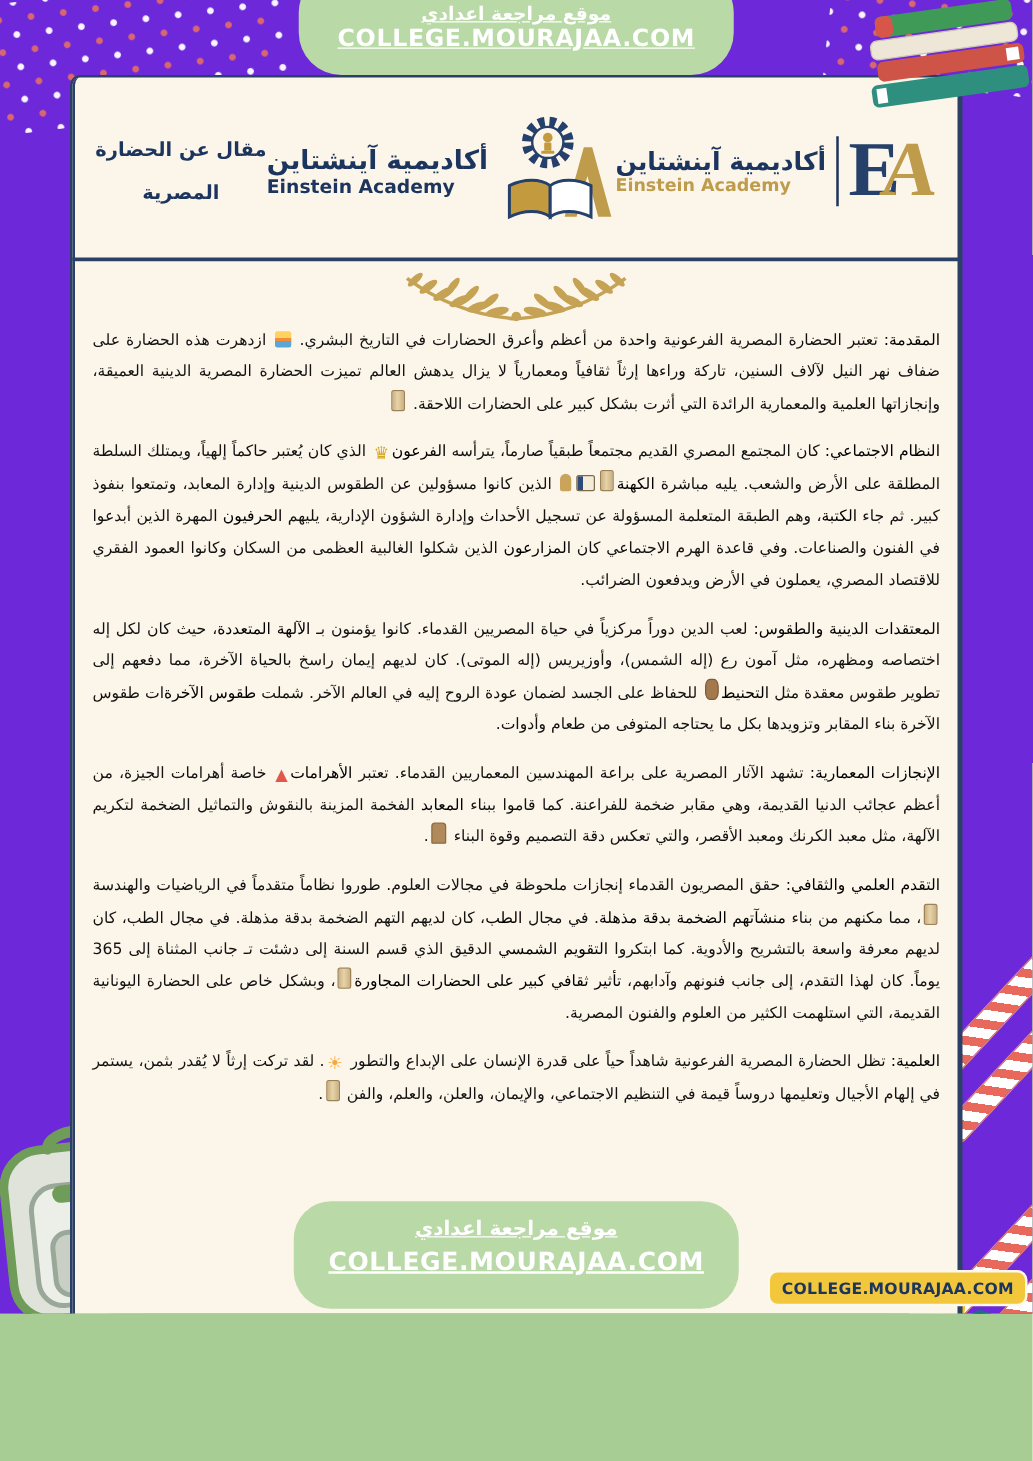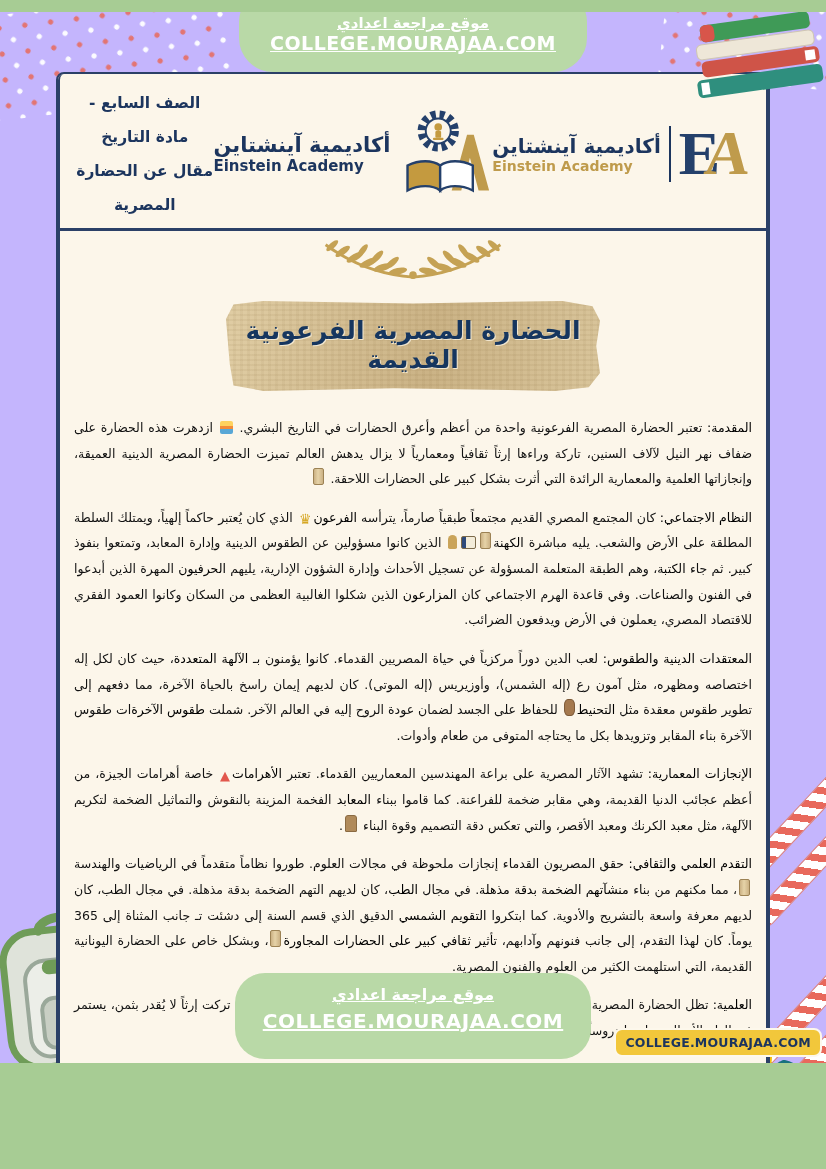--- a/index.html
+++ b/index.html
@@ -1,17 +1,17 @@
 <!DOCTYPE html>
 <html lang="ar"><head>
 <meta charset="utf-8">
 <style>
   html,body{margin:0;padding:0;background:#a7cc94;}
-  .stage{position:relative;width:826px;height:1051px;margin:12px auto;overflow:hidden;
-         background:#c4b5fd;font-family:"DejaVu Sans",sans-serif;}
+  .stage{position:relative;width:826px;height:1051px;margin:0 auto;overflow:hidden;
+         background:#6d28d9;font-family:"DejaVu Sans",sans-serif;}
   
   .dots{position:absolute;z-index:0;
     background-image:
       radial-gradient(circle, rgba(230,110,100,.9) 2.3px, transparent 3px),
       radial-gradient(circle, rgba(255,255,255,.95) 2.3px, transparent 3px);
     background-size:26px 26px,26px 26px;background-position:0 0,13px 13px;}
   .dots-tl{top:-10px;left:-10px;width:240px;height:105px;transform:rotate(-7deg);}
   .dots-tr{top:-8px;right:-6px;width:170px;height:78px;transform:rotate(6deg);}
   
   .ribbon{position:absolute;z-index:1;width:150px;height:19px;border-radius:12px;
@@ -166,21 +166,20 @@
           <circle cx="44" cy="26" r="13" fill="#fcf6ea" stroke="#24406b" stroke-width="2"></circle>
           <circle cx="44" cy="22" r="4" fill="#c49a3f"></circle>
           <rect x="41" y="26" width="6" height="7" rx="1" fill="#c49a3f"></rect>
           <rect x="38.5" y="33" width="11" height="2.5" rx="1" fill="#c49a3f"></rect>
           <path d="M12,62 C24,56 38,56 46,62 L46,88 C38,82 24,82 12,88 Z" fill="#c49a3f" stroke="#24406b" stroke-width="2.5"></path>
           <path d="M80,62 C68,56 54,56 46,62 L46,88 C54,82 68,82 80,88 Z" fill="#ffffff" stroke="#24406b" stroke-width="2.5"></path>
         </svg>
       </div>
 
       <div class="class-info">
-        <div>الصف السابع - مادة التاريخ</div>
         <div>مقال عن الحضارة المصرية</div>
       </div>
     </div>
 
     <div class="hdr-rule"></div>
 
     <svg class="laurel" width="190" height="44" viewBox="0 0 200 46">
       <g fill="#c5a254">
         <path d="M100,42 C70,40 38,30 8,8" fill="none" stroke="#c5a254" stroke-width="3"></path>
         <path d="M100,42 C130,40 162,30 192,8" fill="none" stroke="#c5a254" stroke-width="3"></path>
@@ -199,23 +198,20 @@
         <ellipse cx="161" cy="21" rx="10" ry="3.6" transform="rotate(30 161 21)"></ellipse>
         <ellipse cx="174" cy="15" rx="9" ry="3.3" transform="rotate(36 174 15)"></ellipse>
         <ellipse cx="185" cy="9" rx="8" ry="3" transform="rotate(42 185 9)"></ellipse>
         <ellipse cx="122" cy="27" rx="9" ry="3.2" transform="rotate(40 122 27)"></ellipse>
         <ellipse cx="138" cy="21" rx="9" ry="3.2" transform="rotate(46 138 21)"></ellipse>
         <ellipse cx="153" cy="14" rx="8" ry="3" transform="rotate(52 153 14)"></ellipse>
         <circle cx="100" cy="40" r="4"></circle>
       </g>
     </svg>
 
-    <div class="title-banner">
-      <div class="title-text">الحضارة المصرية الفرعونية القديمة</div>
-    </div>
 
     <div class="doc-body">
         <p class="para"><span class="b">المقدمة:</span><span> تعتبر الحضارة المصرية الفرعونية واحدة من أعظم وأعرق الحضارات في التاريخ البشري. </span><span class="emoji sunrise-icon"></span><span> ازدهرت هذه الحضارة على ضفاف نهر النيل لآلاف السنين، تاركة وراءها إرثاً ثقافياً ومعمارياً لا يزال يدهش العالم تميزت الحضارة المصرية الدينية العميقة، وإنجازاتها العلمية والمعمارية الرائدة التي أثرت بشكل كبير على الحضارات اللاحقة. </span><span class="emoji column-icon"></span></p>
         <p class="para"><span class="b">النظام الاجتماعي:</span><span> كان المجتمع المصري القديم مجتمعاً طبقياً صارماً، يترأسه </span><span class="b">الفرعون</span><span class="emoji crown-icon">♛</span><span> الذي كان يُعتبر حاكماً إلهياً، ويمتلك السلطة المطلقة على الأرض والشعب. يليه مباشرة </span><span class="b">الكهنة</span><span class="emoji scroll-icon"></span><span class="emoji book-icon"></span><span class="emoji priest-icon"></span><span> الذين كانوا مسؤولين عن الطقوس الدينية وإدارة المعابد، وتمتعوا بنفوذ كبير. ثم جاء </span><span class="b">الكتبة</span><span>، وهم الطبقة المتعلمة المسؤولة عن تسجيل الأحداث وإدارة الشؤون الإدارية، يليهم </span><span class="b">الحرفيون</span><span> المهرة الذين أبدعوا في الفنون والصناعات. وفي قاعدة الهرم الاجتماعي كان </span><span class="b">المزارعون</span><span> الذين شكلوا الغالبية العظمى من السكان وكانوا العمود الفقري للاقتصاد المصري، يعملون في الأرض ويدفعون الضرائب.</span></p>
         <p class="para"><span class="b">المعتقدات الدينية والطقوس:</span><span> لعب الدين دوراً مركزياً في حياة المصريين القدماء. كانوا يؤمنون بـ </span><span class="b">الآلهة المتعددة</span><span>، حيث كان لكل إله اختصاصه ومظهره، مثل آمون رع (إله الشمس)، وأوزيريس (إله الموتى). كان لديهم إيمان راسخ بالحياة الآخرة، مما دفعهم إلى تطوير طقوس معقدة مثل </span><span class="b">التحنيط</span><span class="emoji coffin-icon"></span><span> للحفاظ على الجسد لضمان عودة الروح إليه في العالم الآخر. شملت </span><span class="b">طقوس الآخرة</span><span>ات طقوس الآخرة بناء المقابر وتزويدها بكل ما يحتاجه المتوفى من طعام وأدوات.</span></p>
         <p class="para"><span class="b">الإنجازات المعمارية:</span><span> تشهد الآثار المصرية على براعة المهندسين المعماريين القدماء. تعتبر </span><span class="b">الأهرامات</span><span class="emoji pyramid-icon">▲</span><span> خاصة أهرامات الجيزة، من أعظم عجائب الدنيا القديمة، وهي مقابر ضخمة للفراعنة. كما قاموا ببناء </span><span class="b">المعابد</span><span> الفخمة المزينة بالنقوش والتماثيل الضخمة لتكريم الآلهة، مثل معبد الكرنك ومعبد الأقصر، والتي تعكس دقة التصميم وقوة البناء </span><span class="emoji statue-icon"></span><span>.</span></p>
         <p class="para"><span class="b">التقدم العلمي والثقافي:</span><span> حقق المصريون القدماء إنجازات ملحوظة في مجالات العلوم. طوروا نظاماً متقدماً في الرياضيات والهندسة </span><span class="emoji column-icon"></span><span>، مما مكنهم من بناء </span><span class="b">منشآتهم الضخمة بدقة مذهلة</span><span>. في مجال </span><span class="b">الطب</span><span>، كان لديهم التهم الضخمة بدقة مذهلة. في مجال الطب، كان لديهم معرفة واسعة بالتشريح والأدوية. كما ابتكروا </span><span class="b">التقويم الشمسي</span><span> الدقيق الذي قسم السنة إلى دشئت تـ جانب المثناة إلى 365 يوماً. كان لهذا التقدم، إلى جانب فنونهم وآدابهم، </span><span class="b">تأثير ثقافي كبير على الحضارات المجاورة</span><span class="emoji column-icon"></span><span>، وبشكل خاص على الحضارة اليونانية القديمة، التي استلهمت الكثير من العلوم والفنون المصرية.</span></p>
         <p class="para"><span class="b">العلمية:</span><span> تظل الحضارة المصرية الفرعونية شاهداً حياً على قدرة الإنسان على الإبداع والتطور </span><span class="emoji sun-icon">☀</span><span>. لقد تركت إرثاً لا يُقدر بثمن، يستمر في إلهام الأجيال وتعليمها دروساً قيمة في التنظيم الاجتماعي، والإيمان، والعلن، والعلم، والفن </span><span class="emoji column-icon"></span><span>.</span></p>
       </div>
 

